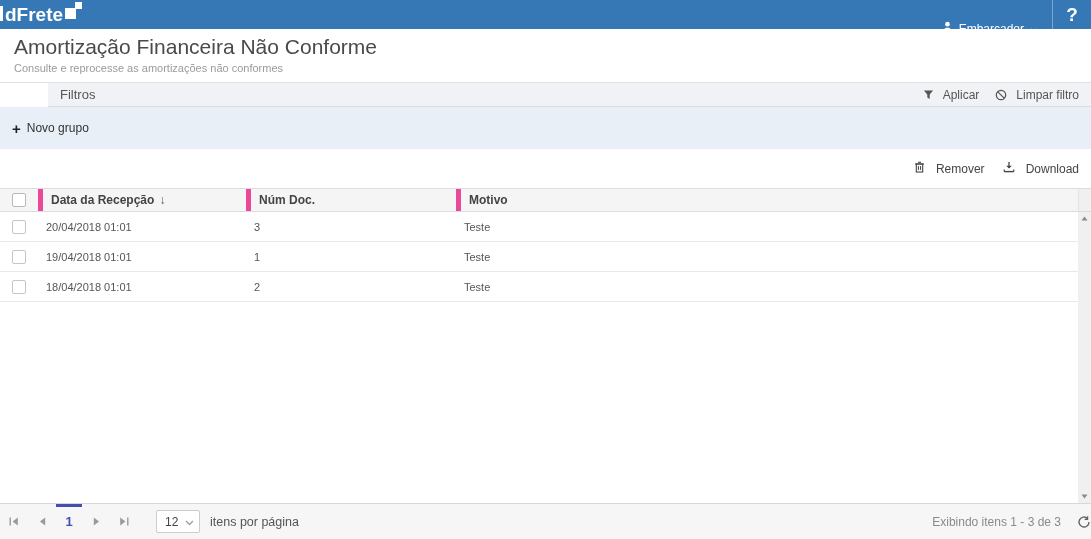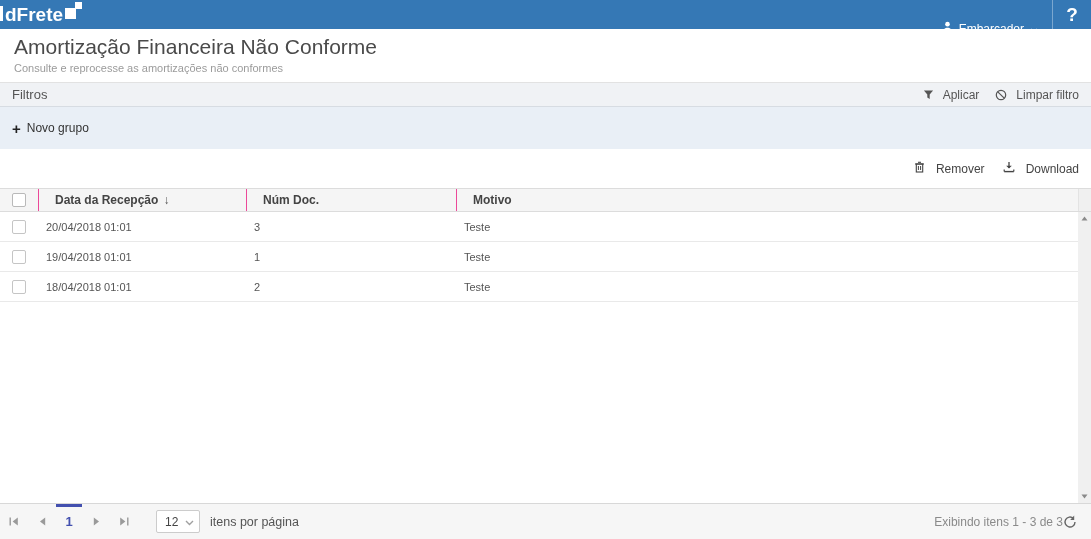--- a/index.html
+++ b/index.html
@@ -33,21 +33,21 @@
   }
 
   
   .page-head { padding:6px 14px 8px 14px; border-bottom:1px solid #e2e2e2; background:#fff; }
   .page-title { font-size:21px; font-weight:400; color:#4a4a4a; }
   .page-subtitle { font-size:11px; color:#9b9b9b; margin-top:3px; }
 
   
   .filters-bar {
     height:24px; flex:0 0 24px; background:#f0f2f5; border-bottom:1px solid #d7dce2;
-    display:flex; align-items:center; padding:0 12px; font-size:13px; color:#555;
+    display:flex; align-items:center; padding:0 12px; font-size:13px; color:#555;margin-left:48px;
   }
   .filters-actions { margin-left:auto; display:flex; align-items:center; gap:16px; }
   .bar-btn { display:flex; align-items:center; gap:9px; font-size:12px; color:#555; cursor:pointer;justify-content:space-between; }
   .bar-btn svg { display:block; }
 
   
   .new-group-band {
     height:42px; flex:0 0 42px; background:#e9eff6;
     display:flex; align-items:center; padding:0 12px;
   }
@@ -61,21 +61,21 @@
   }
   .tool-btn { display:flex; align-items:center; gap:11px; font-size:12px; color:#444; cursor:pointer; }
 
   
   .grid { flex:1 1 auto; display:flex; flex-direction:column; min-height:0; }
   .grid-header {
     flex:0 0 24px; display:flex; background:#f5f5f5;
     border-top:1px solid #dcdcdc; border-bottom:1px solid #dcdcdc;
     font-size:12px; font-weight:bold; color:#444;
   }
-  .hcell { display:flex; align-items:center; padding:0 16px; border-left:1px solid #ec4899; }
+  .hcell { display:flex; align-items:center; padding:0 8px; border-left:5px solid #ec4899; }
   .hcell:first-child { border-left:none; }
   .col-check { width:38px; flex:0 0 38px; justify-content:center; padding:0; }
   .col-data  { width:208px; flex:0 0 208px; }
   .col-num   { width:210px; flex:0 0 210px; }
   .col-mot   { flex:1 1 auto; }
   .hspacer { width:13px; flex:0 0 13px; background:#f0f0f0; border-left:1px solid #e3e3e3; }
   .sort-arrow { margin-left:5px; font-weight:normal; color:#555; }
 
   .grid-body { flex:1 1 auto; position:relative; background:#fff; min-height:0; }
   .grid-rows { }
@@ -112,21 +112,21 @@
   .pg-num::before {
     content:""; position:absolute; top:0; left:0; right:0; height:3px; background:#4350af;
   }
   .page-size-select {
     align-self:center; margin-left:18px; width:44px; height:23px; background:#fff;
     border:1px solid #ccc; border-radius:2px; display:flex; align-items:center;
     padding:0 5px 0 8px; gap:6px; cursor:pointer; color:#444; font-size:12px;
     justify-content:space-between;
   }
   .page-size-label { align-self:center; margin-left:10px; font-size:12.5px; color:#555; }
-  .pager-right { margin-left:auto; display:flex; align-items:center; padding-right:14px; }
+  .pager-right { margin-left:auto; display:flex; align-items:center; gap:16px; }
   .pager-status { font-size:12px; color:#8a8a8a; }
   .refresh-btn { display:flex; align-items:center; cursor:pointer; }
 </style>
 </head>
 <body>
 
 <div class="app-bar">
   <div class="logo">
     <span class="logo-stub"></span>
     <span class="logo-text">dFrete</span>

